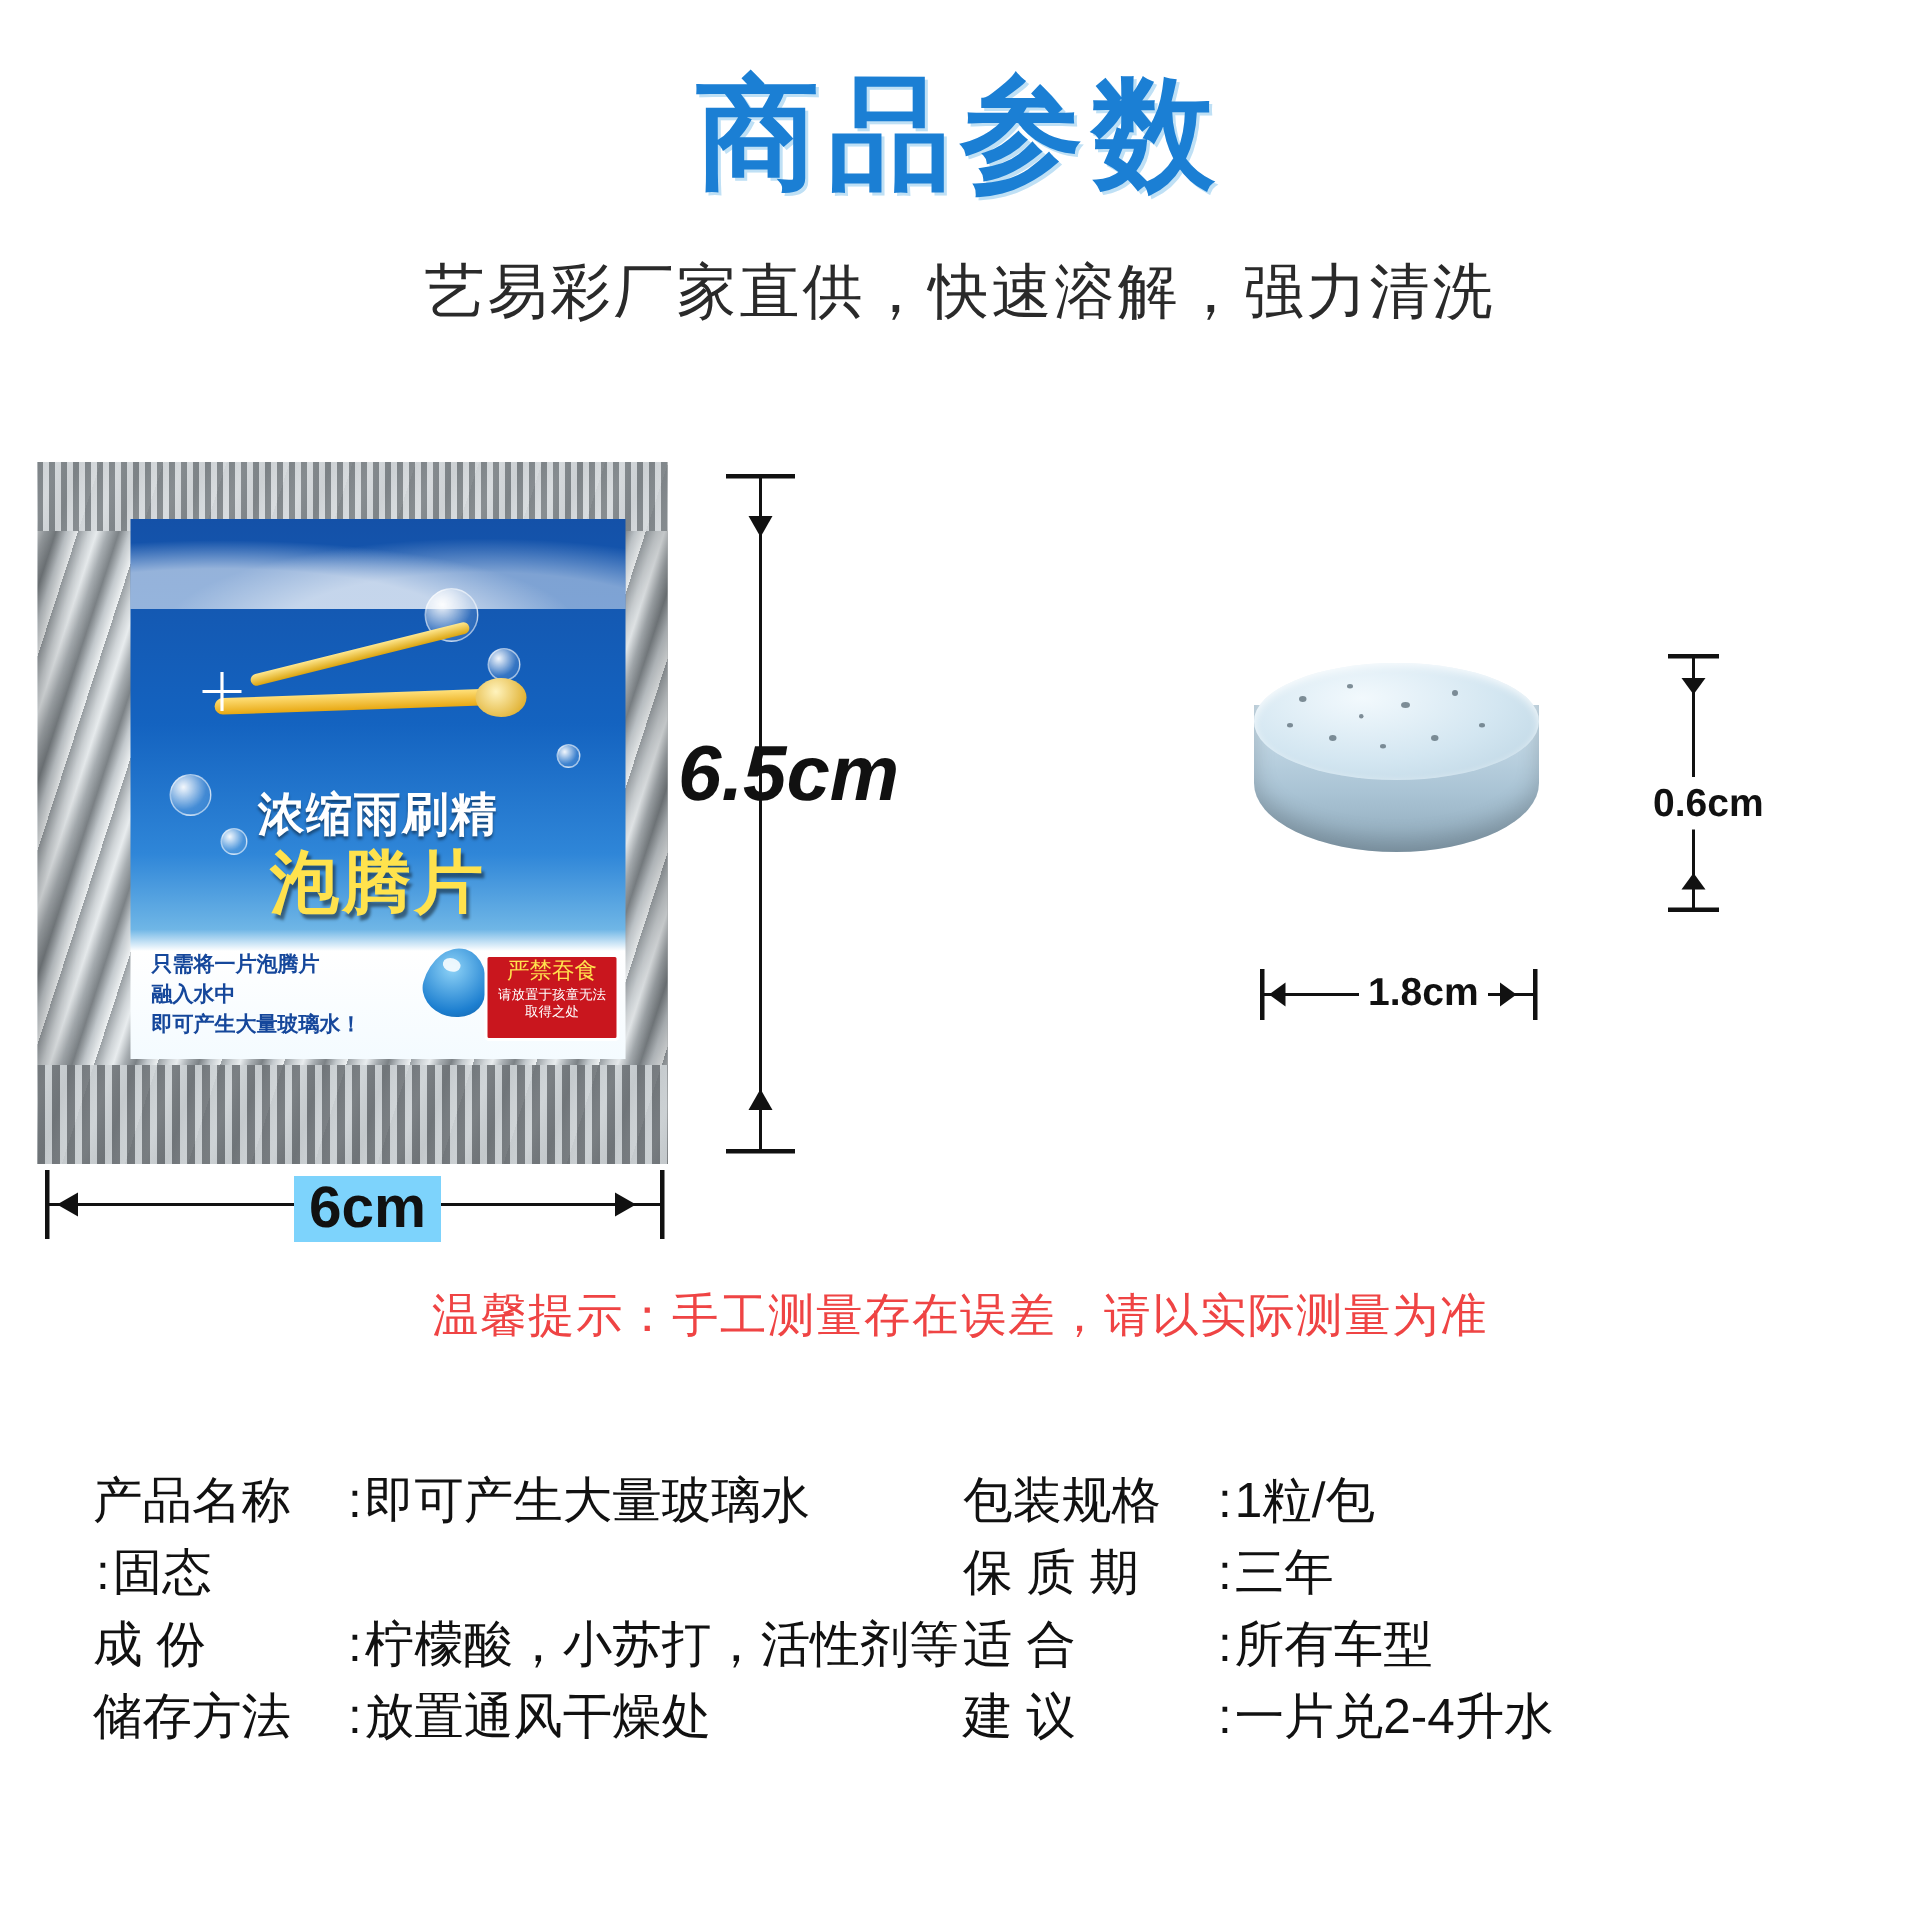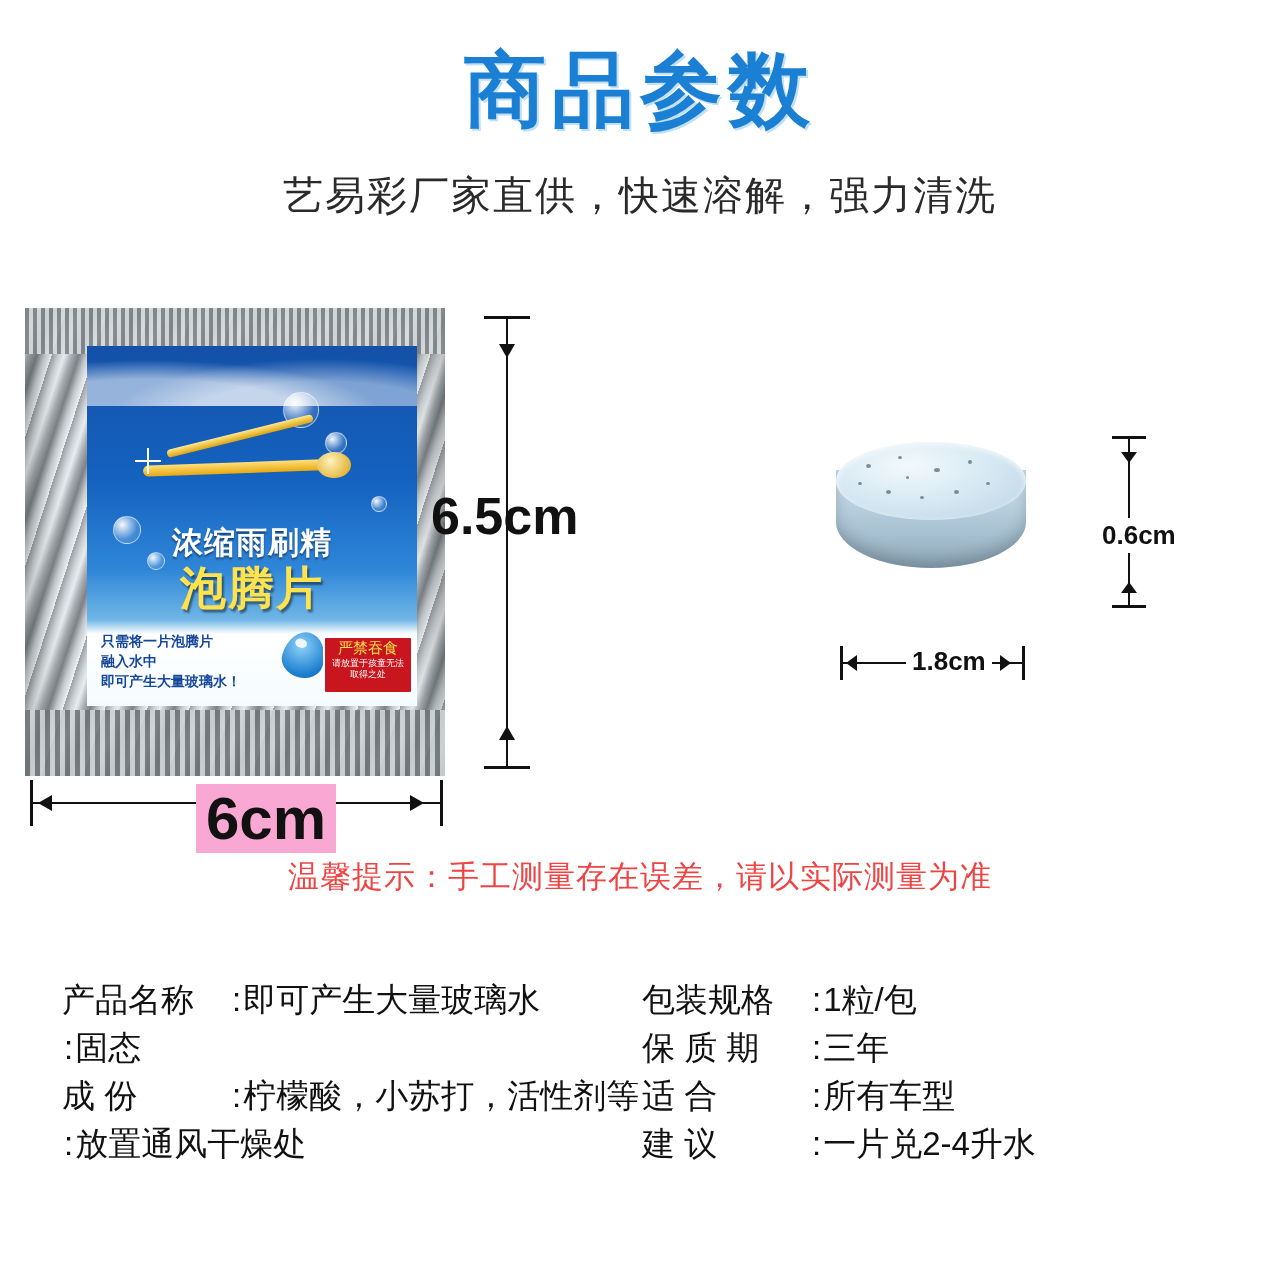--- a/index.html
+++ b/index.html
@@ -236,37 +236,38 @@
     height: 452px;
     background: #111;
   }
   .cap { position: absolute; background: #111; }
   .dim-label {
     position: absolute;
     color: #111;
     font-weight: bold;
   }
   .label-65 {
-    left: 431px;
+    left: 452px;
     top: 486px;
     font-size: 52px;
+    font-style: italic;
   }
   .dim-h-sachet {
     position: absolute;
     left: 30px;
     top: 802px;
     width: 412px;
     height: 2px;
     background: #111;
   }
   .label-6 {
     left: 196px;
     top: 784px;
-    font-size: 60px;
-    background: #f9a8d4;
+    font-size: 39px;
+    background: #7dd3fc;
     padding: 0 10px;
   }
   .arrow-left, .arrow-right {
     position: absolute;
     width: 0; height: 0;
     border-top: 8px solid transparent;
     border-bottom: 8px solid transparent;
   }
   .dim-v-tablet {
     position: absolute;
@@ -363,21 +364,21 @@
       <div class="arm"></div>
       <div class="blade"></div>
       <div class="pivot"></div>
       <div class="glint"></div>
     </div>
 
     <div class="label-line1">浓缩雨刷精</div>
     <div class="label-line2">泡腾片</div>
 
     <div class="label-bottom">
-      <div class="label-usage" style="white-space:pre-line;font-family:Liberation Mono, monospace;">只需将一片泡腾片
+      <div class="label-usage" style="white-space:pre-line;">只需将一片泡腾片
 融入水中
 即可产生大量玻璃水！</div>
       <div class="droplet"></div>
       <div class="warn-box">
         <span class="warn-title">严禁吞食</span>
         <span class="warn-sub" style="white-space:pre-line;">请放置于孩童无法
 取得之处</span>
       </div>
     </div>
   </div>
@@ -439,20 +440,21 @@
     <div class="spec-row">
       <span class="spec-colon">:</span>
       <span class="spec-val">固态</span>
     </div>
     <div class="spec-row">
       <span class="spec-key">成  份</span>
       <span class="spec-colon">:</span>
       <span class="spec-val">柠檬酸，小苏打，活性剂等</span>
     </div>
     <div class="spec-row">
+      <span class="spec-key">储存方法</span>
       <span class="spec-colon">:</span>
       <span class="spec-val">放置通风干燥处</span>
     </div>
   </div>
   <div class="spec-col">
     <div class="spec-row">
       <span class="spec-key">包装规格</span>
       <span class="spec-colon">:</span>
       <span class="spec-val">1粒/包</span>
     </div>

